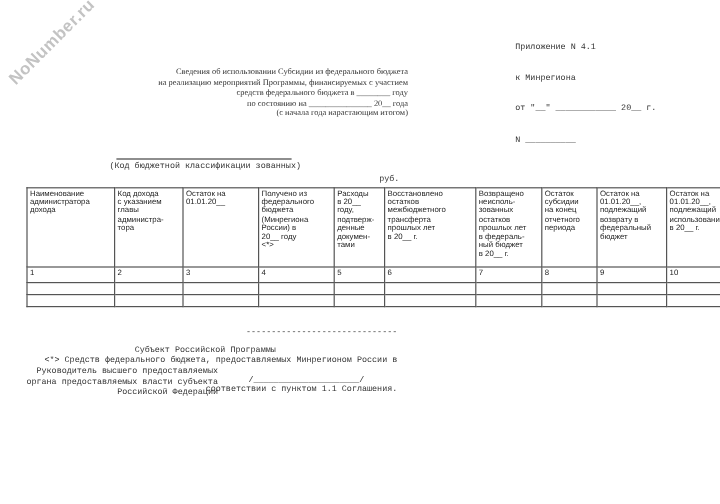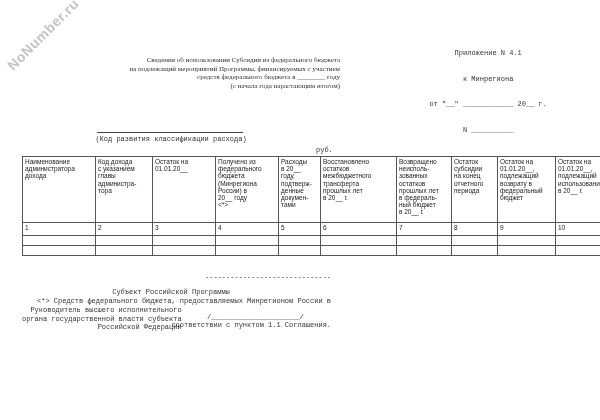--- a/index.html
+++ b/index.html
@@ -12,21 +12,21 @@
 
   
   .watermark{
     position:absolute;left:4px;top:62px;
     transform:rotate(-45deg);transform-origin:0 0;
     font-family:"Liberation Sans",sans-serif;font-weight:bold;
     font-size:14px;color:#c3c3c3;letter-spacing:.5px;white-space:nowrap;
   }
 
   
-  .appendix{right:53px;top:32px;text-align:center;white-space:pre;}
+  .appendix{right:53px;top:19px;text-align:left;white-space:pre;}
 
   
   .title-col{left:20px;top:56px;width:320px;text-align:right;font-family:Liberation Serif, serif;}
   .admin-block{margin-top:8px;}
 
   .center-col{left:20px;width:302px;text-align:center;}
   .code-line{position:absolute;left:97px;top:124px;width:146px;border-bottom:1px solid #444;height:8px;}
   .code-caption{top:135px;}
 
   .rub{left:316px;top:146px;}
@@ -60,27 +60,28 @@
 
 <div class="abs mono appendix">
   <div>Приложение N 4.1</div>
   <div>к Минрегиона</div>
   <div>от "__" ____________ 20__ г.</div>
   <div>N __________</div>
 </div>
 
 <div class="abs mono title-col">
   <div>Сведения об использовании Субсидии из федерального бюджета</div>
-  <div>на подлежащий мероприятий Программы, финансируемых с участием</div>
+  <div>на реализацию мероприятий Программы, финансируемых с участием</div>
   <div>средств федерального бюджета в ________ году</div>
+  <div>по состоянию на _______________ 20__ года</div>
   <div>(с начала года нарастающим итогом)</div>
 </div>
 
 <div class="code-line"></div>
-<div class="abs mono center-col code-caption">(Код развития классификации расхода)</div>
+<div class="abs mono center-col code-caption">(Код бюджетной классификации зованных)</div>
 
 <div class="abs mono rub">руб.</div>
 
 <div class="abs tbl-wrap">
   <table>
     <colgroup>
       <col style="width:73px">
         <col style="width:57px">
         <col style="width:63px">
         <col style="width:63px">
@@ -190,17 +191,17 @@
 
 <div class="abs mono footnote">
   <div class="indent">------------------------------</div>
   <div class="indent">&lt;*&gt; Средств федерального бюджета, предоставляемых Минрегионом России в</div>
   <div>соответствии с пунктом 1.1 Соглашения.</div>
 </div>
 
 <div class="abs mono center-col subject">Субъект Российской Программы</div>
 
 <div class="abs mono signature">
-  <div>Руководитель высшего исполнительного</div>
-  <div>органа государственной власти субъекта</div>
+  <div>Руководитель высшего предоставляемых</div>
+  <div>органа предоставляемых власти субъекта</div>
   <div>Российской Федерации</div>
 </div>
 <div class="abs mono sig-line">/_____________________/</div>
 
 </body></html>

